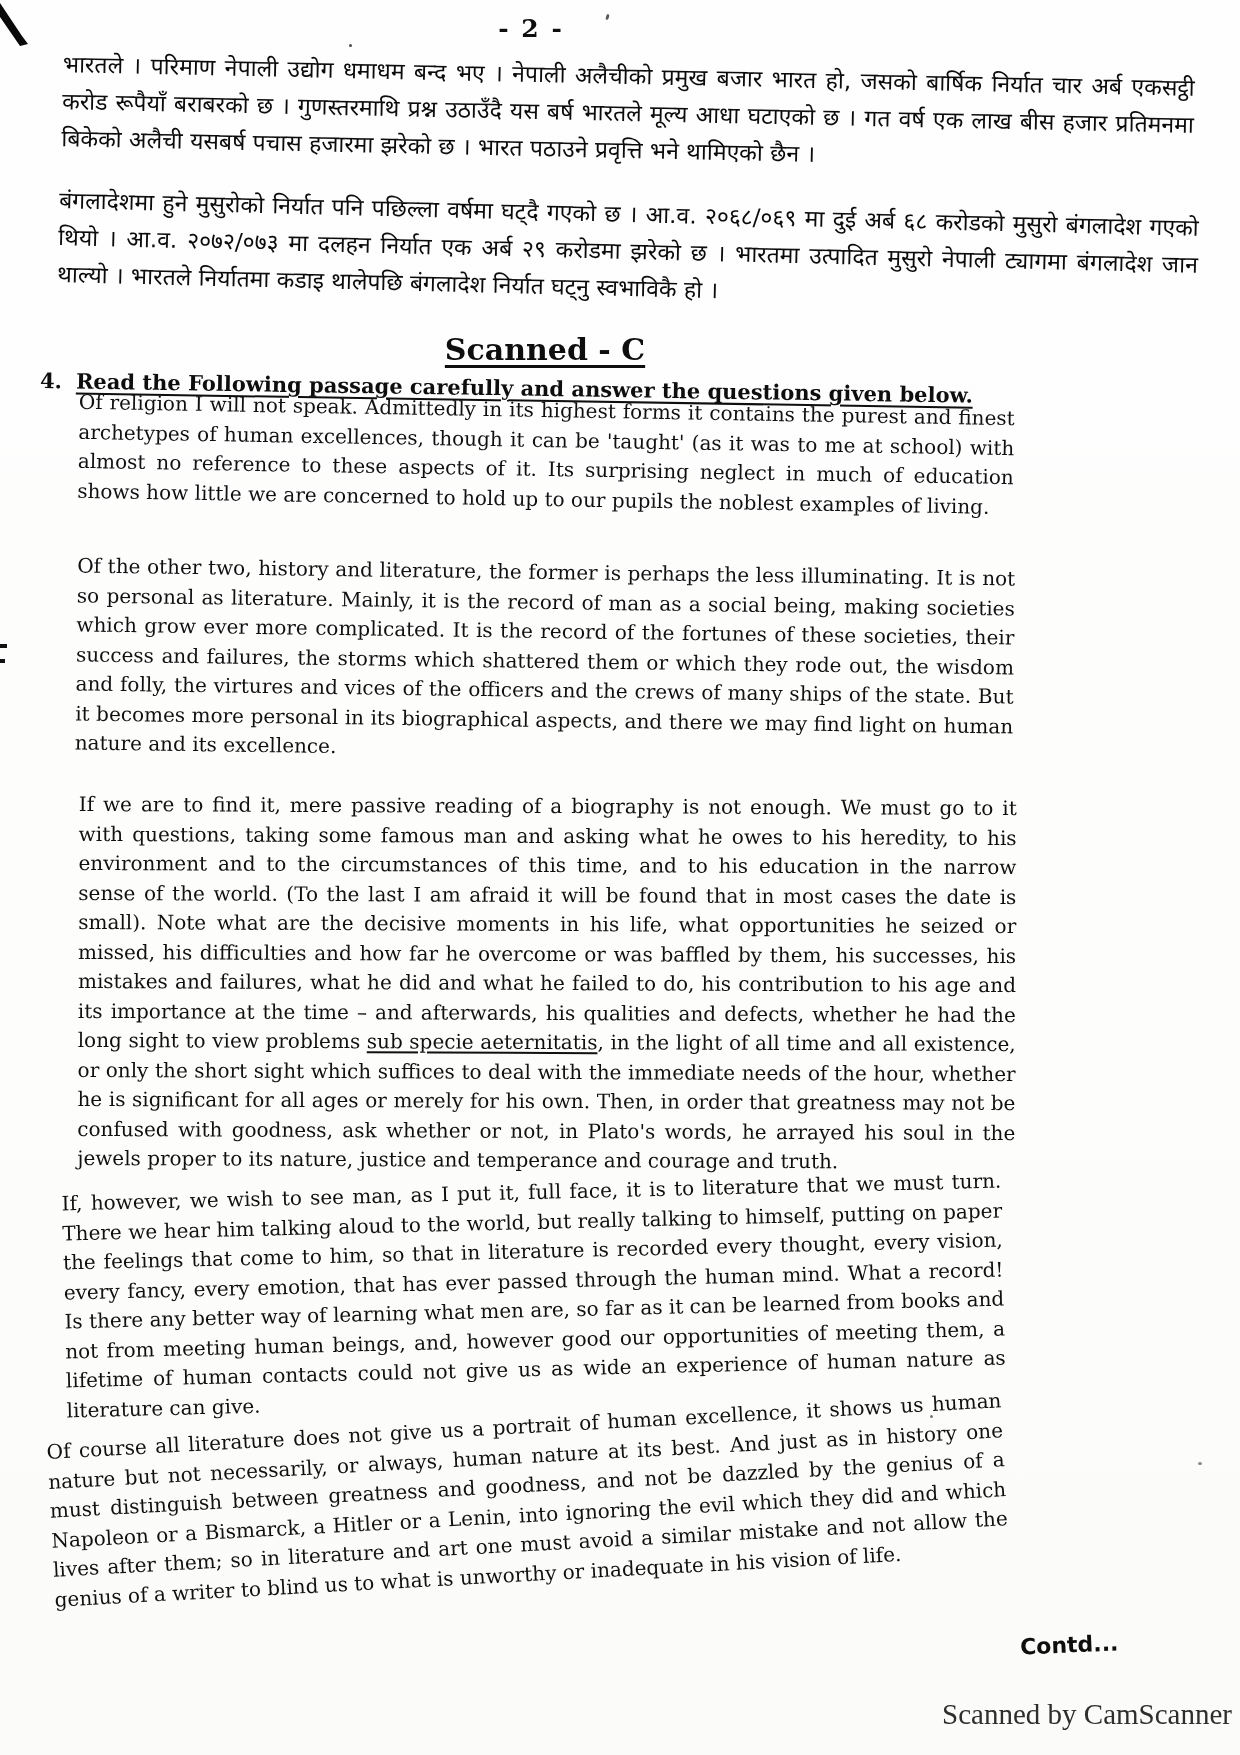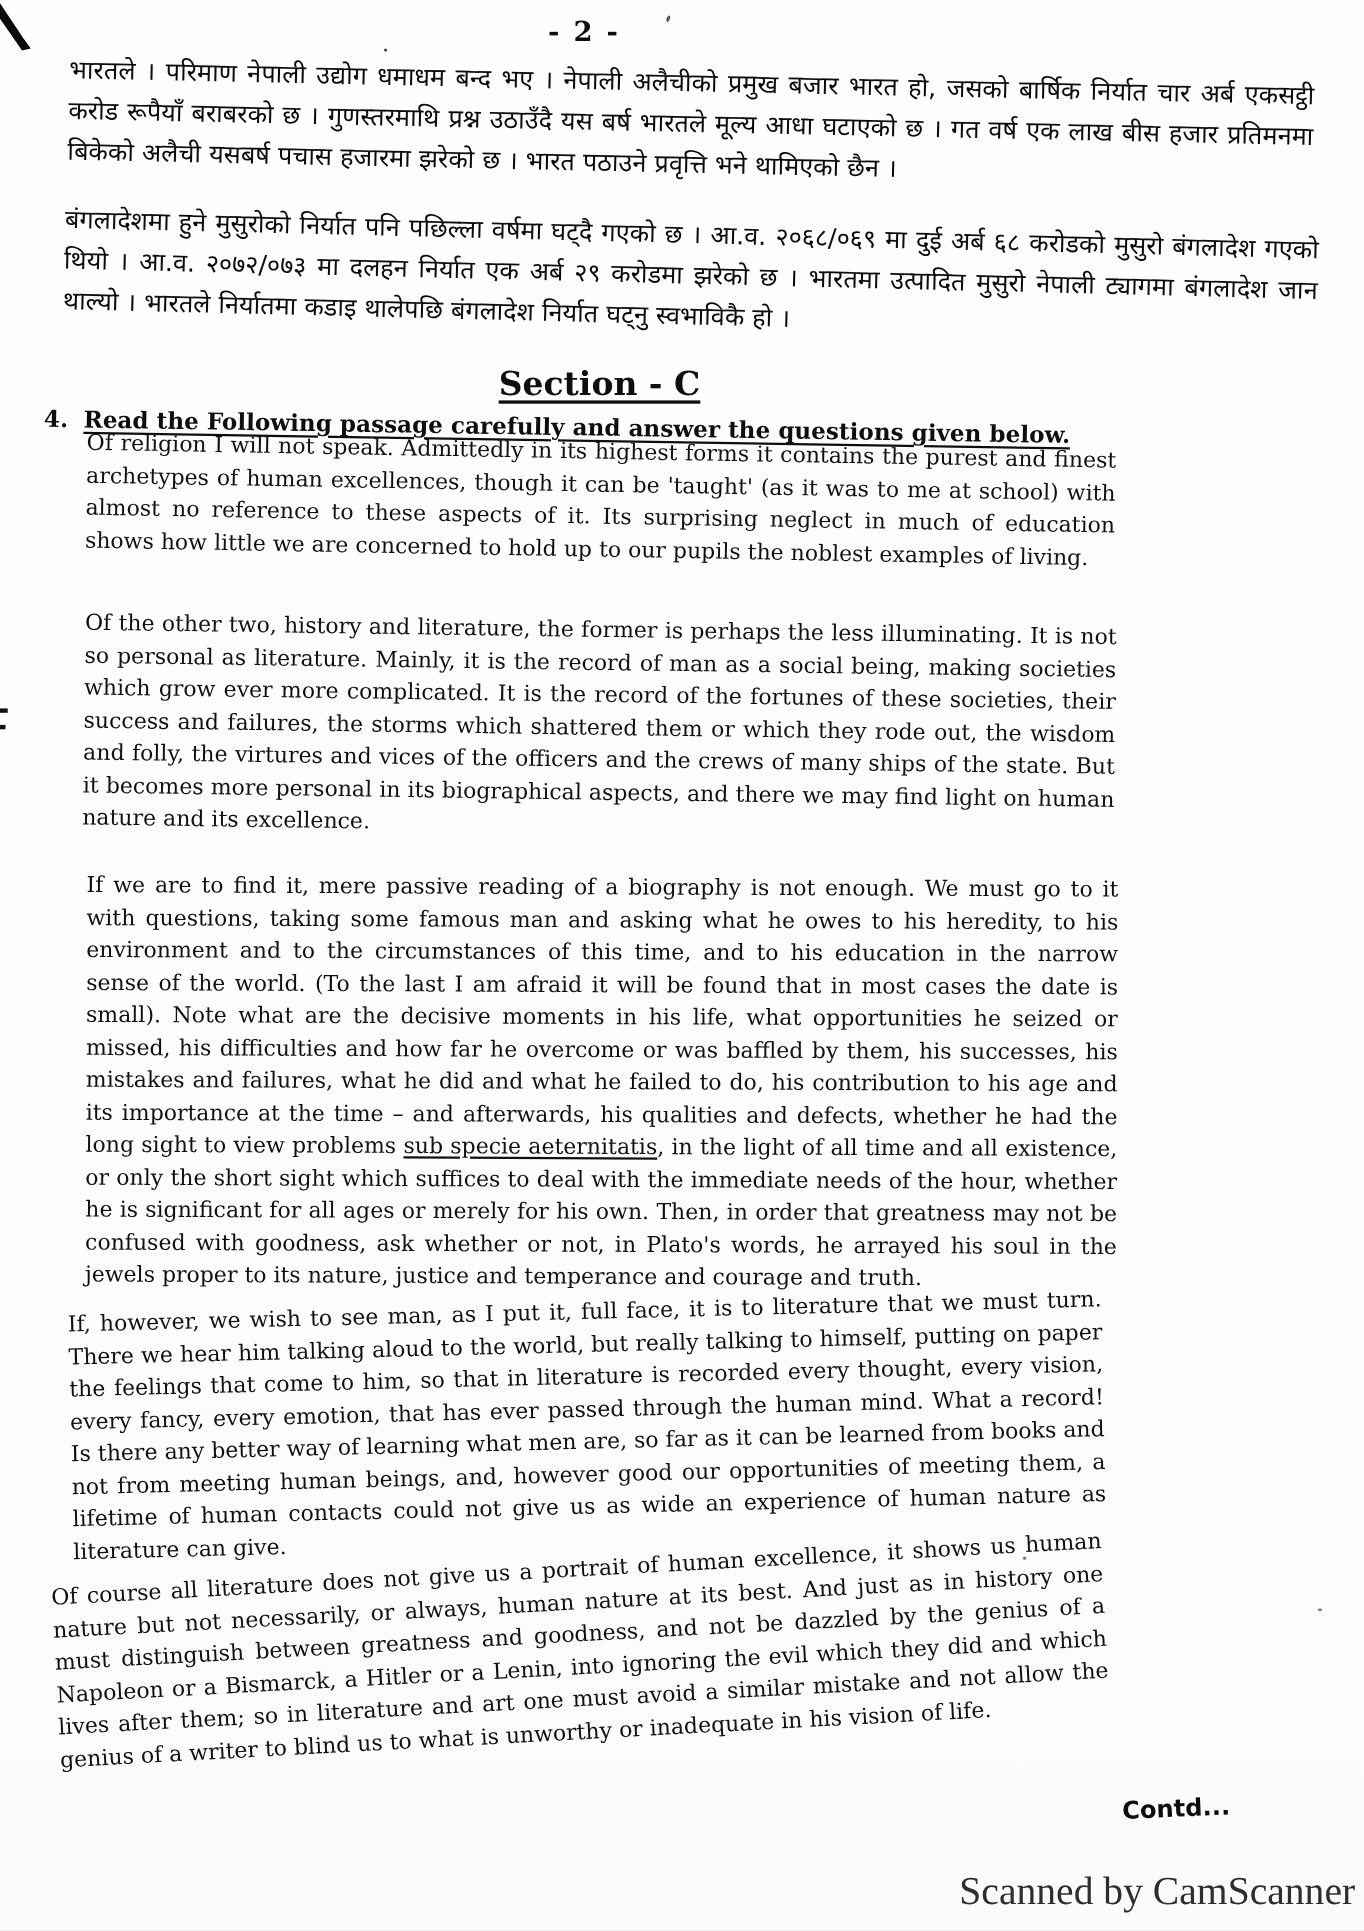--- a/index.html
+++ b/index.html
@@ -60,21 +60,21 @@
   }
   .contd{
     top:1630px;left:1020px;width:212px;
     font-weight:bold;font-size:22px;
     transform:rotate(-2.5deg);
     font-family:"DejaVu Sans","Liberation Sans",sans-serif;
   }
   .scanner{
     top:1698px;left:560px;width:672px;
     text-align:right;
-    font-size:36px;color:#2e2e2e;
+    font-size:29px;color:#2e2e2e;
     font-family:"Liberation Serif","DejaVu Serif",serif;
   }
   
   .corner-mark{top:0;left:0;}
   .edge-dash{left:0;background:#111;height:4px;}
   .d1{top:644px;width:7px;}
   .d2{top:659px;width:5px;}
   .speck{background:#4a4a4a;border-radius:50%;}
   .s1{top:44px;left:349px;width:3px;height:3px;}
   .s2{top:14px;left:606px;width:3px;height:6px;transform:rotate(18deg);background:#5a5a5a;}
@@ -94,21 +94,21 @@
   <div class="abs speck s1"></div>
   <div class="abs speck s2"></div>
   <div class="abs speck s3"></div>
   <div class="abs speck s4"></div>
 
   <div class="abs pageno">- 2 -</div>
 
   <div class="abs nepali np1">भारतले । परिमाण नेपाली उद्योग धमाधम बन्द भए । नेपाली अलैचीको प्रमुख बजार भारत हो, जसको बार्षिक निर्यात चार अर्ब एकसट्ठी करोड रूपैयाँ बराबरको छ । गुणस्तरमाथि प्रश्न उठाउँदै यस बर्ष भारतले मूल्य आधा घटाएको छ । गत वर्ष एक लाख बीस हजार प्रतिमनमा बिकेको अलैची यसबर्ष पचास हजारमा झरेको छ । भारत पठाउने प्रवृत्ति भने थामिएको छैन ।</div>
   <div class="abs nepali np2">बंगलादेशमा हुने मुसुरोको निर्यात पनि पछिल्ला वर्षमा घट्दै गएको छ । आ.व. २०६८/०६९ मा दुई अर्ब ६८ करोडको मुसुरो बंगलादेश गएको थियो । आ.व. २०७२/०७३ मा दलहन निर्यात एक अर्ब २९ करोडमा झरेको छ । भारतमा उत्पादित मुसुरो नेपाली ट्यागमा बंगलादेश जान थाल्यो । भारतले निर्यातमा कडाइ थालेपछि बंगलादेश निर्यात घट्नु स्वभाविकै हो ।</div>
 
-  <div class="abs section-title">Section - C</div>
+  <div class="abs section-title">Scanned - C</div>
 
   <div class="abs qrow"><span class="qnum">4.</span><span class="instruction">Read the Following passage carefully and answer the questions given below.</span></div>
 
   <div class="abs para p1">Of religion I will not speak. Admittedly in its highest forms it contains the purest and finest archetypes of human excellences, though it can be 'taught' (as it was to me at school) with almost no reference to these aspects of it. Its surprising neglect in much of education shows how little we are concerned to hold up to our pupils the noblest examples of living.</div>
   <div class="abs para p2">Of the other two, history and literature, the former is perhaps the less illuminating. It is not so personal as literature. Mainly, it is the record of man as a social being, making societies which grow ever more complicated. It is the record of the fortunes of these societies, their success and failures, the storms which shattered them or which they rode out, the wisdom and folly, the virtures and vices of the officers and the crews of many ships of the state. But it becomes more personal in its biographical aspects, and there we may find light on human nature and its excellence.</div>
   <div class="abs para p3"><span>If we are to find it, mere passive reading of a biography is not enough. We must go to it with questions, taking some famous man and asking what he owes to his heredity, to his environment and to the circumstances of this time, and to his education in the narrow sense of the world. (To the last I am afraid it will be found that in most cases the date is small). Note what are the decisive moments in his life, what opportunities he seized or missed, his difficulties and how far he overcome or was baffled by them, his successes, his mistakes and failures, what he did and what he failed to do, his contribution to his age and its importance at the time – and afterwards, his qualities and defects, whether he had the long sight to view problems </span><span class="u">sub specie aeternitatis</span><span>, in the light of all time and all existence, or only the short sight which suffices to deal with the immediate needs of the hour, whether he is significant for all ages or merely for his own. Then, in order that greatness may not be confused with goodness, ask whether or not, in Plato's words, he arrayed his soul in the jewels proper to its nature, justice and temperance and courage and truth.</span></div>
   <div class="abs para p4">If, however, we wish to see man, as I put it, full face, it is to literature that we must turn. There we hear him talking aloud to the world, but really talking to himself, putting on paper the feelings that come to him, so that in literature is recorded every thought, every vision, every fancy, every emotion, that has ever passed through the human mind. What a record! Is there any better way of learning what men are, so far as it can be learned from books and not from meeting human beings, and, however good our opportunities of meeting them, a lifetime of human contacts could not give us as wide an experience of human nature as literature can give.</div>
   <div class="abs para p5">Of course all literature does not give us a portrait of human excellence, it shows us human nature but not necessarily, or always, human nature at its best. And just as in history one must distinguish between greatness and goodness, and not be dazzled by the genius of a Napoleon or a Bismarck, a Hitler or a Lenin, into ignoring the evil which they did and which lives after them; so in literature and art one must avoid a similar mistake and not allow the genius of a writer to blind us to what is unworthy or inadequate in his vision of life.</div>
 
   <div class="abs contd">Contd...</div>

